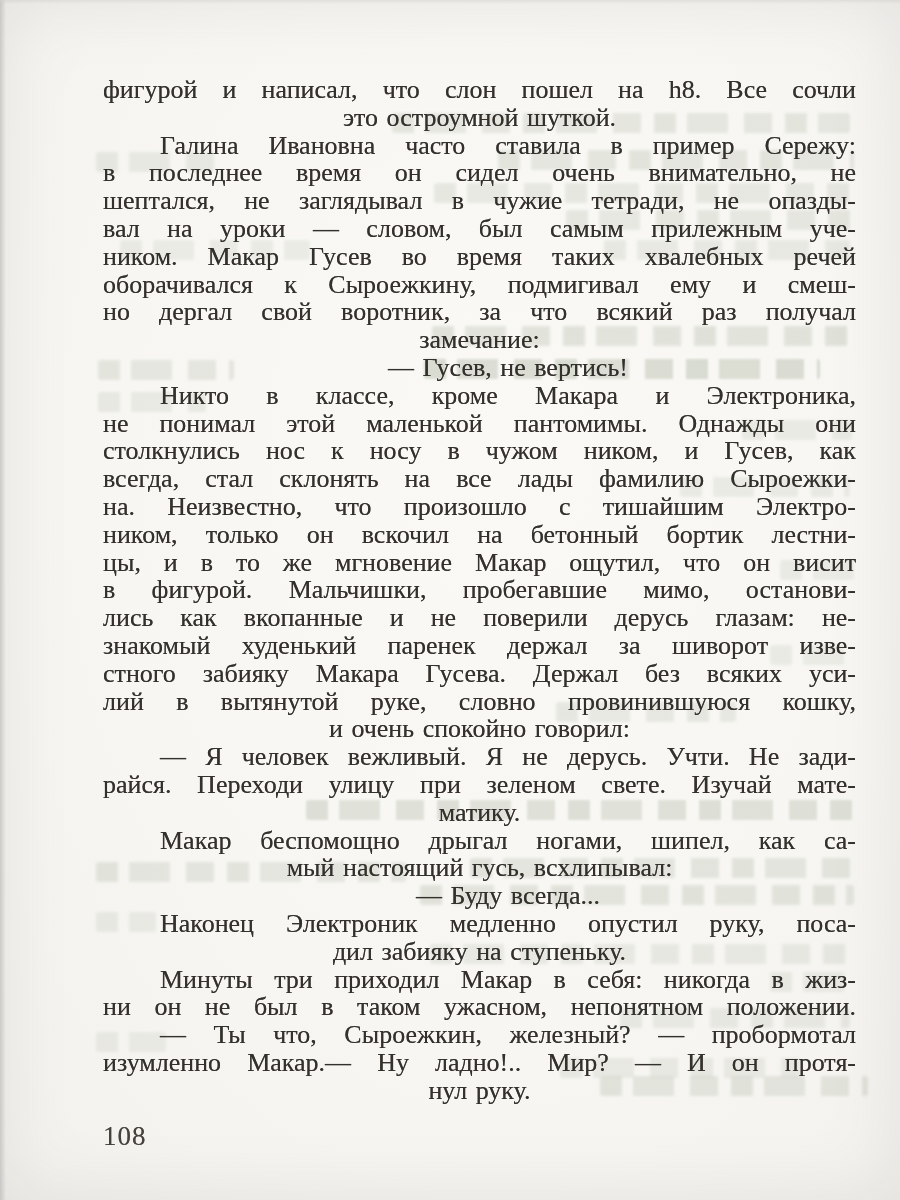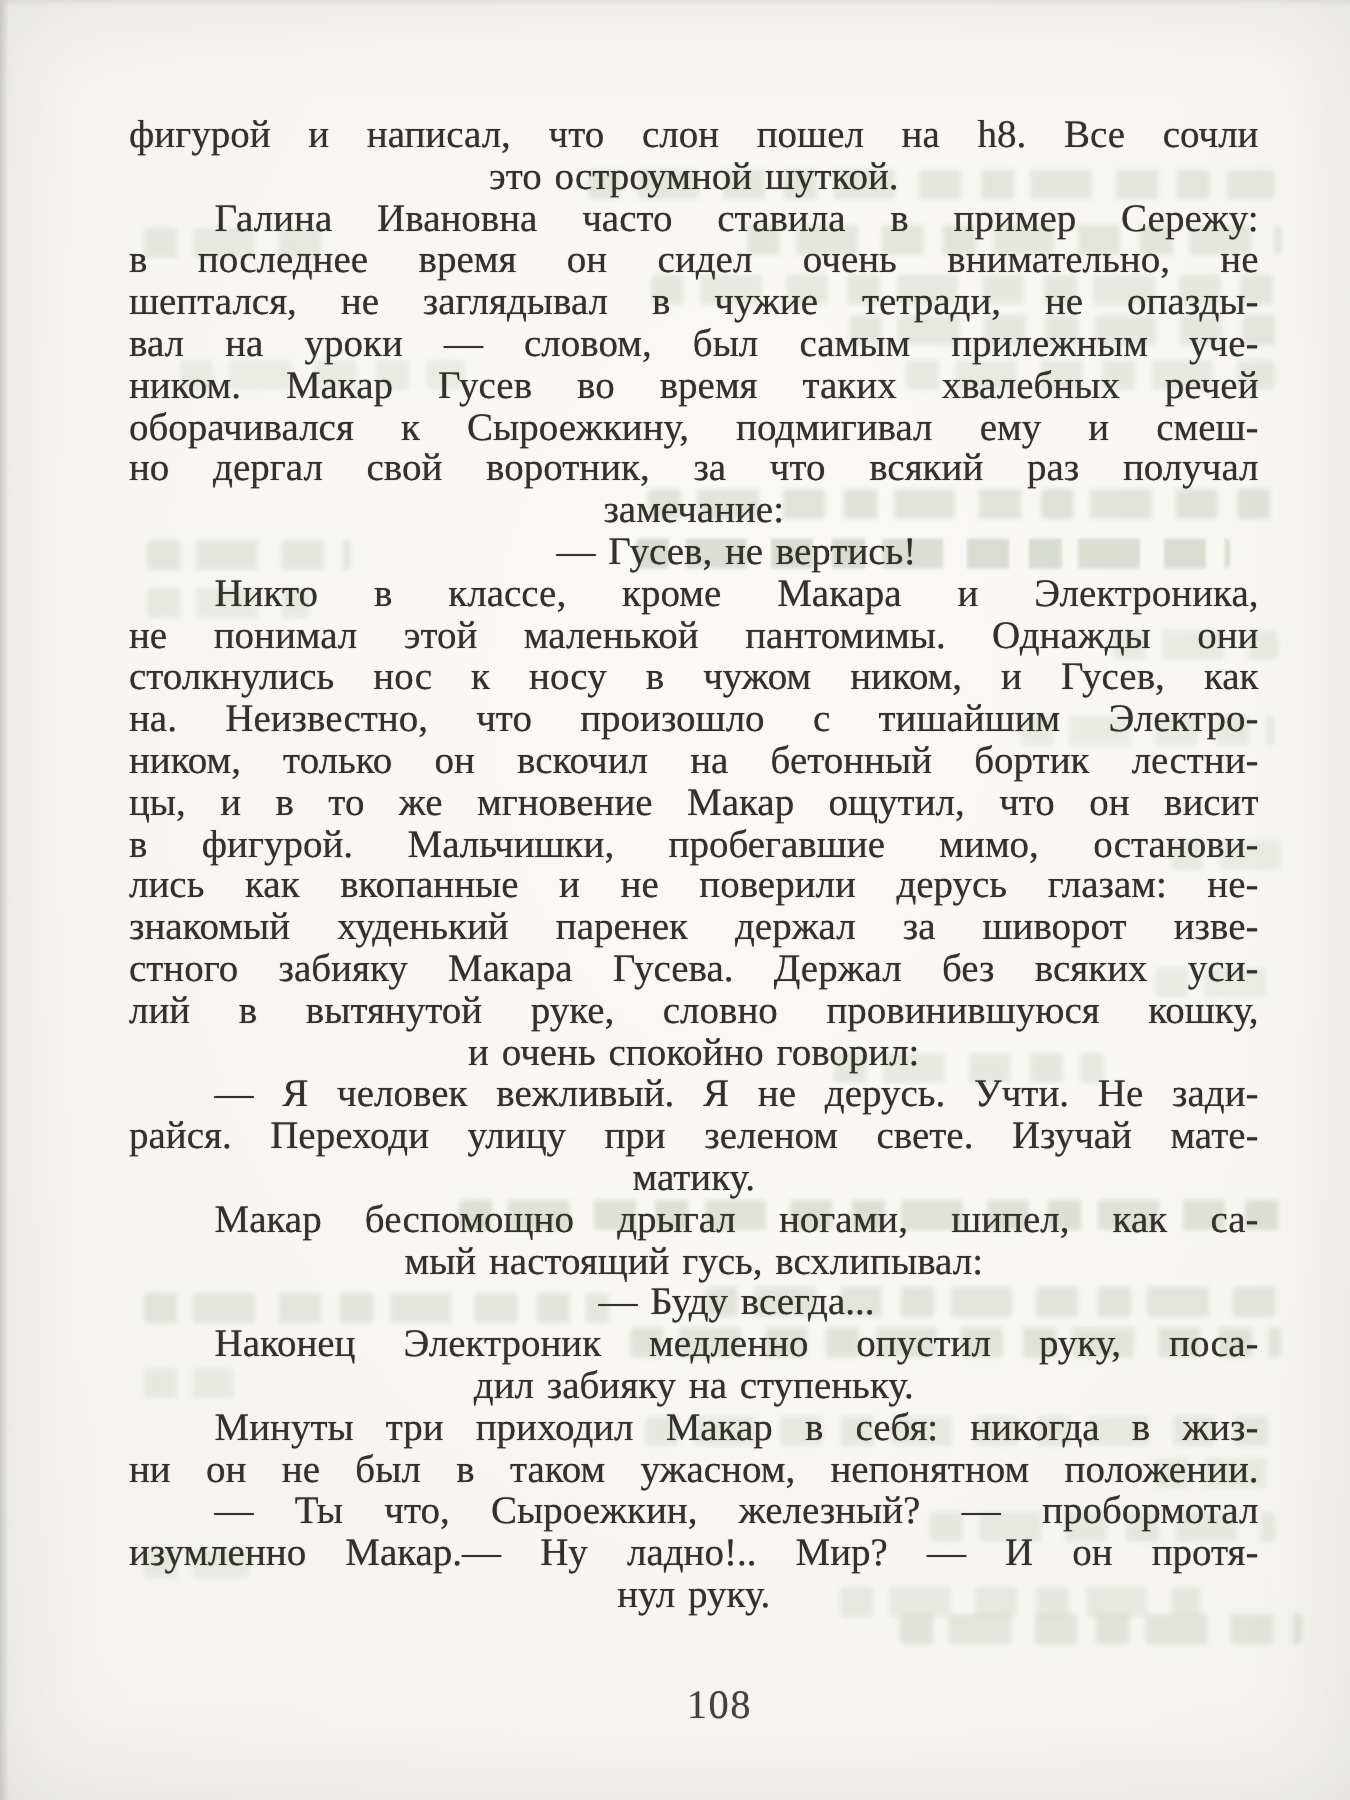--- a/index.html
+++ b/index.html
@@ -28,21 +28,21 @@
     opacity:.6;
   }
   .vignette{
     position:absolute;inset:0;
     box-shadow:inset 0 0 70px rgba(125,122,115,.14);
     pointer-events:none;
   }
 
   .text-block{
     position:absolute;
-    left:86px;top:76px;width:753px;
+    left:103px;top:76px;width:753px;
     color:#34312c;
     font-size:26px;
   }
   .line{
     height:27.8px;
     line-height:27.8px;
     white-space:nowrap;
     word-spacing:2px;
     text-shadow:0 0 .6px rgba(52,49,44,.75);
     text-align:center;
@@ -50,21 +50,20 @@
   .line.just{
     white-space:normal;
     text-align:justify;
     text-align-last:justify;
   }
   .line.indent{padding-left:57px;}
 
   .page-number{
     position:absolute;
     left:103px;width:753px;top:1121px;
-    text-align:center;
     font-size:27px;
     color:#46433d;
     letter-spacing:1px;
     text-shadow:0 0 .6px rgba(70,67,61,.6);
   }
 
   
   .ghost{
     position:absolute;
     height:20px;
@@ -122,20 +121,21 @@
       <div class="line just">шептался, не заглядывал в чужие тетради, не опазды-</div>
       <div class="line just">вал на уроки — словом, был самым прилежным уче-</div>
       <div class="line just">ником. Макар Гусев во время таких хвалебных речей</div>
       <div class="line just">оборачивался к Сыроежкину, подмигивал ему и смеш-</div>
       <div class="line just">но дергал свой воротник, за что всякий раз получал</div>
       <div class="line">замечание:</div>
       <div class="line indent">— Гусев, не вертись!</div>
       <div class="line indent just">Никто в классе, кроме Макара и Электроника,</div>
       <div class="line just">не понимал этой маленькой пантомимы. Однажды они</div>
       <div class="line just">столкнулись нос к носу в чужом ником, и Гусев, как</div>
+      <div class="line just">всегда, стал склонять на все лады фамилию Сыроежки-</div>
       <div class="line just">на. Неизвестно, что произошло с тишайшим Электро-</div>
       <div class="line just">ником, только он вскочил на бетонный бортик лестни-</div>
       <div class="line just">цы, и в то же мгновение Макар ощутил, что он висит</div>
       <div class="line just">в фигурой. Мальчишки, пробегавшие мимо, останови-</div>
       <div class="line just">лись как вкопанные и не поверили дерусь глазам: не-</div>
       <div class="line just">знакомый худенький паренек держал за шиворот изве-</div>
       <div class="line just">стного забияку Макара Гусева. Держал без всяких уси-</div>
       <div class="line just">лий в вытянутой руке, словно провинившуюся кошку,</div>
       <div class="line">и очень спокойно говорил:</div>
       <div class="line indent just">— Я человек вежливый. Я не дерусь. Учти. Не зади-</div>

